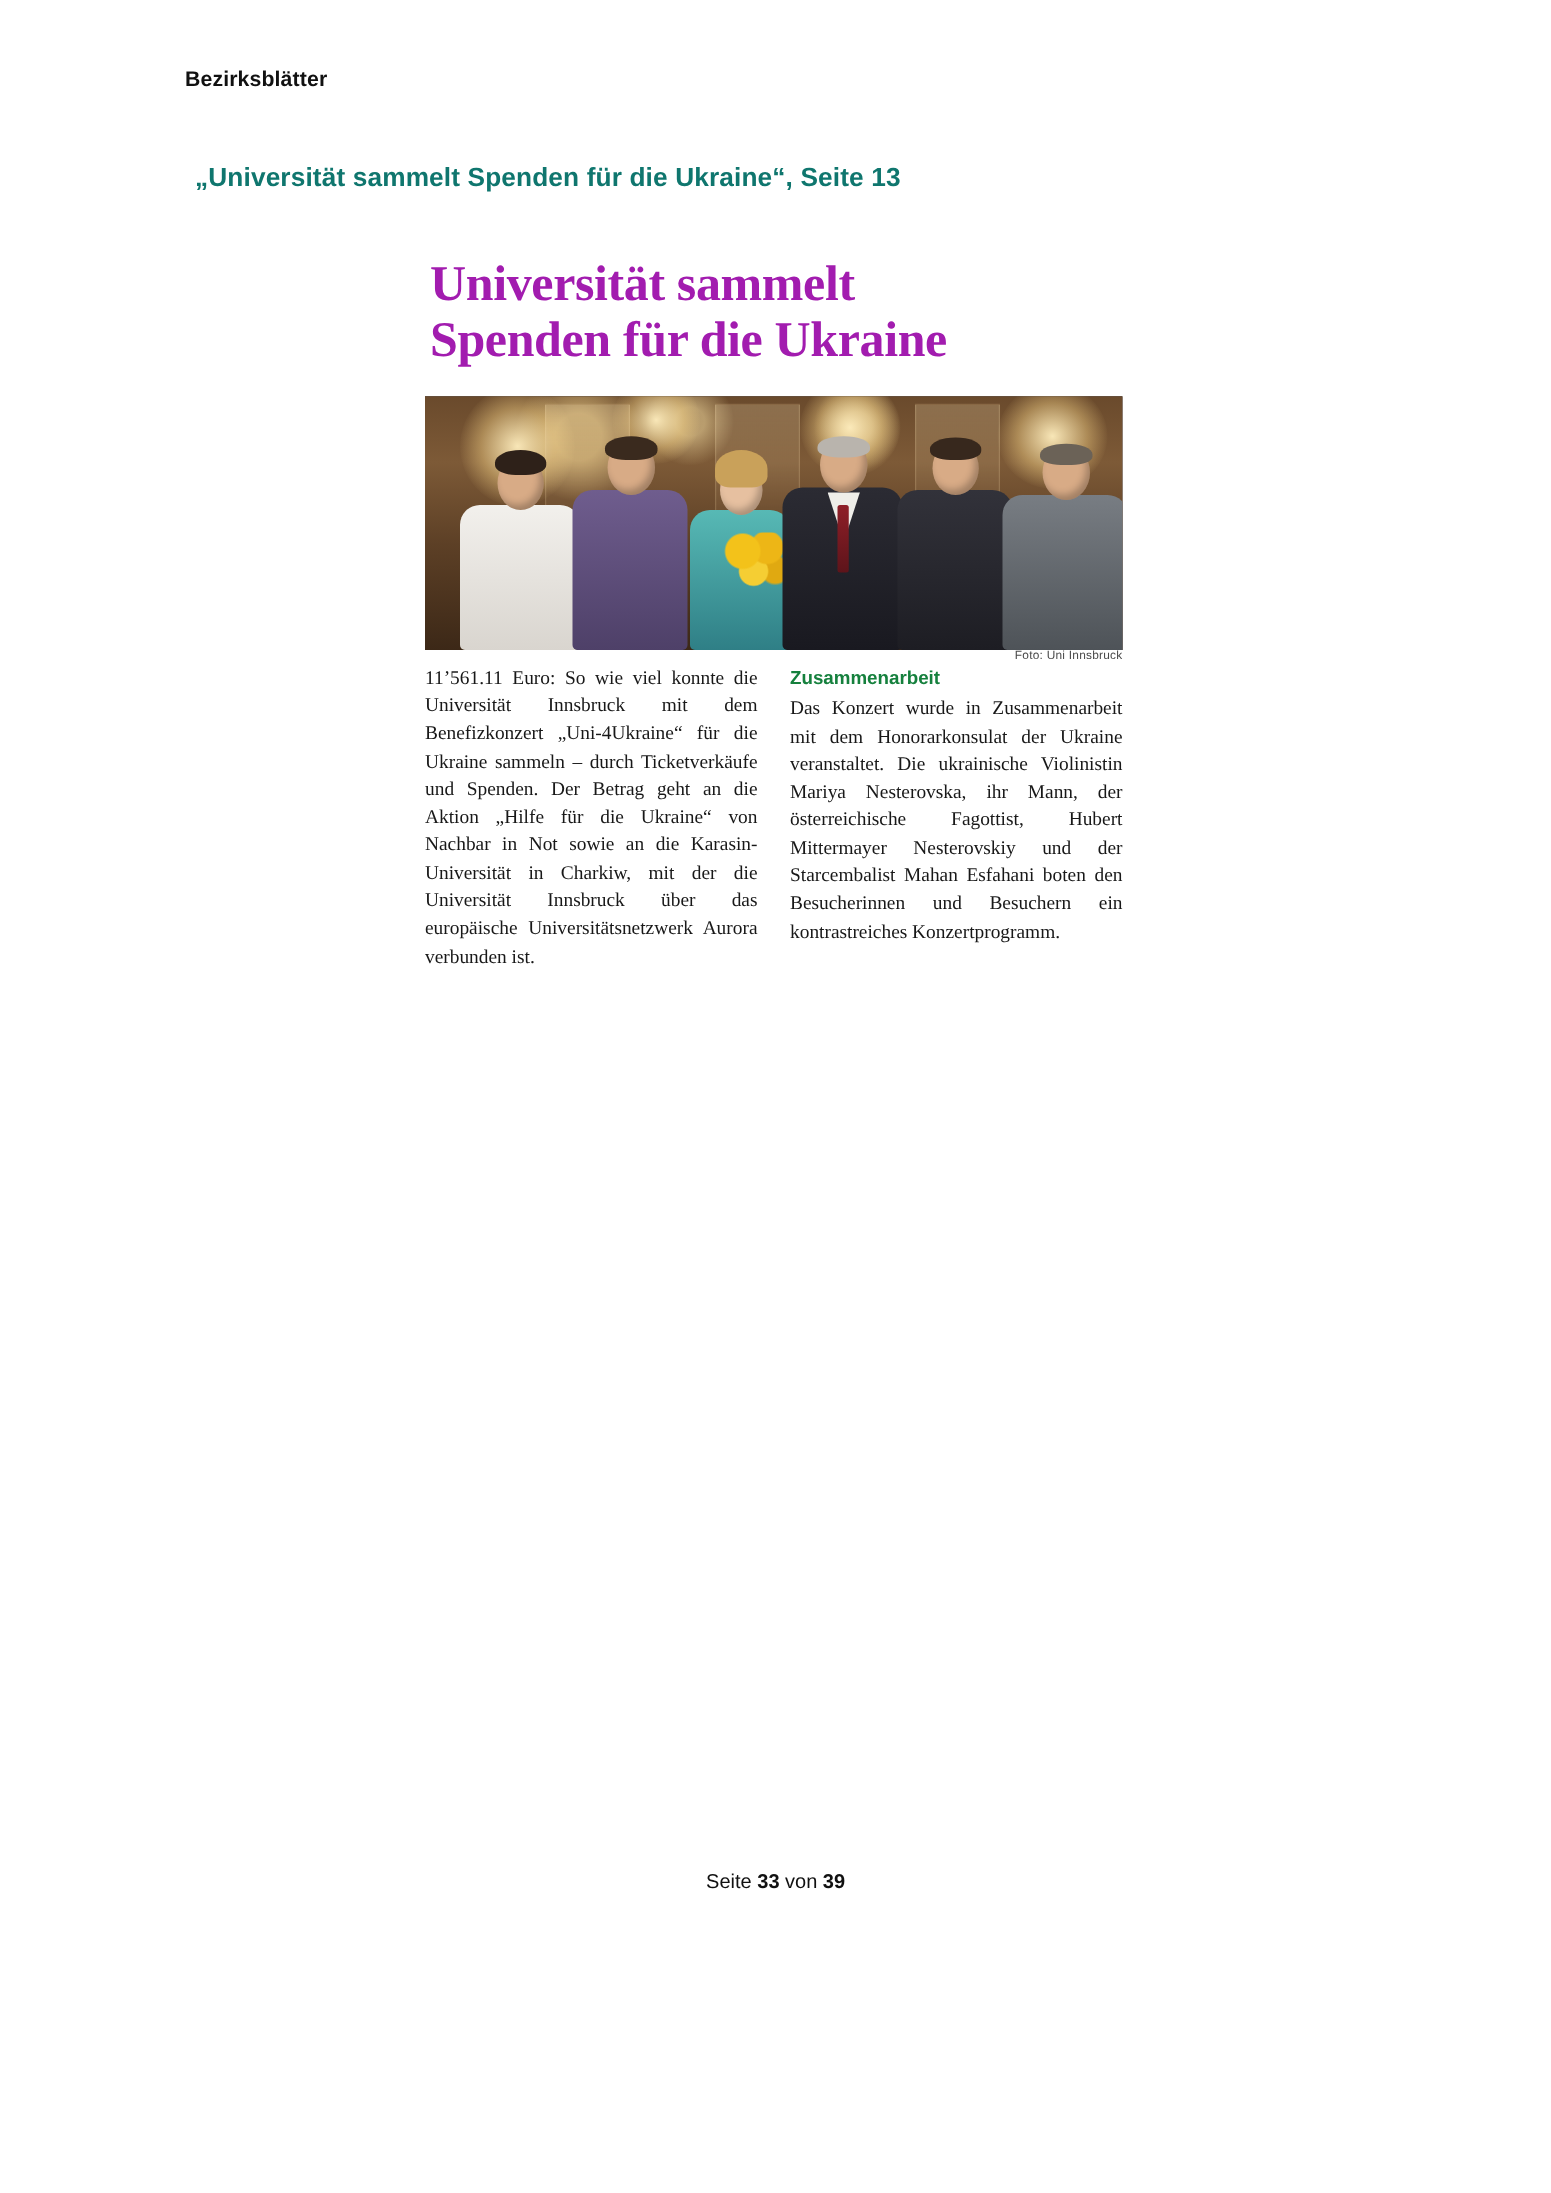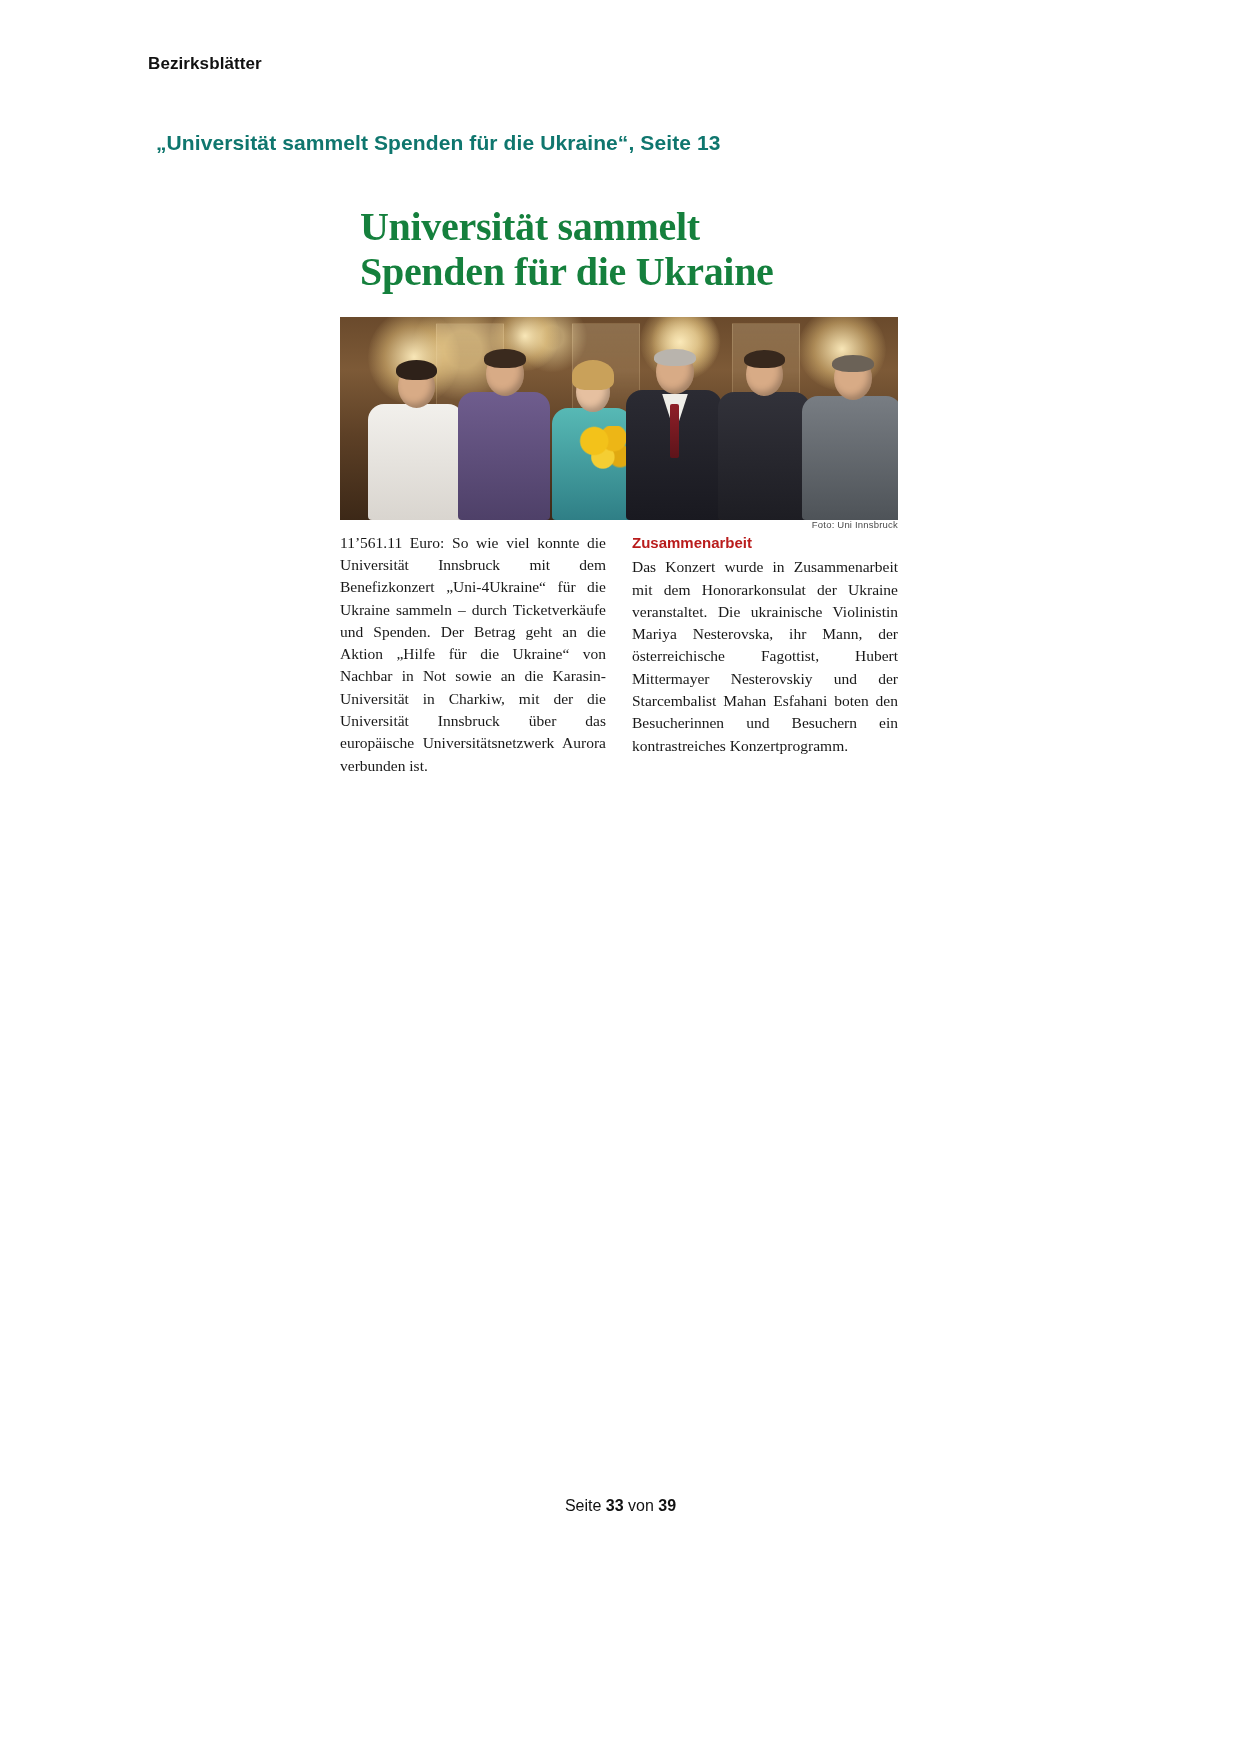--- a/index.html
+++ b/index.html
@@ -47,23 +47,23 @@
     position: absolute;
     left: 340px;
     top: 205px;
     width: 560px;
   }
   .clip-headline {
     font-family: "Liberation Serif", serif;
     font-weight: bold;
     font-size: 40px;
     line-height: 1.12;
-    color: #15803d;
+    color: #a21caf;
     letter-spacing: -0.3px;
-    margin-left: 20px;
+    margin-left: 4px;
   }
 
   .photo-wrap {
     position: relative;
     margin-top: 22px;
     width: 558px;
     height: 203px;
     overflow: hidden;
     background: #2a1b12;
   }
@@ -199,21 +199,21 @@
     line-height: 1.44;
     color: #181818;
     text-align: justify;
     hyphens: manual;
   }
   .col-head {
     font-family: "Liberation Sans", sans-serif;
     font-size: 15px;
     font-weight: bold;
     margin-bottom: 3px;
-    color: #b91c1c;
+    color: #15803d;
   }
 
   
   .footer {
     position: absolute;
     left: 0;
     right: 0;
     top: 1497px;
     text-align: center;
     font-size: 16px;

